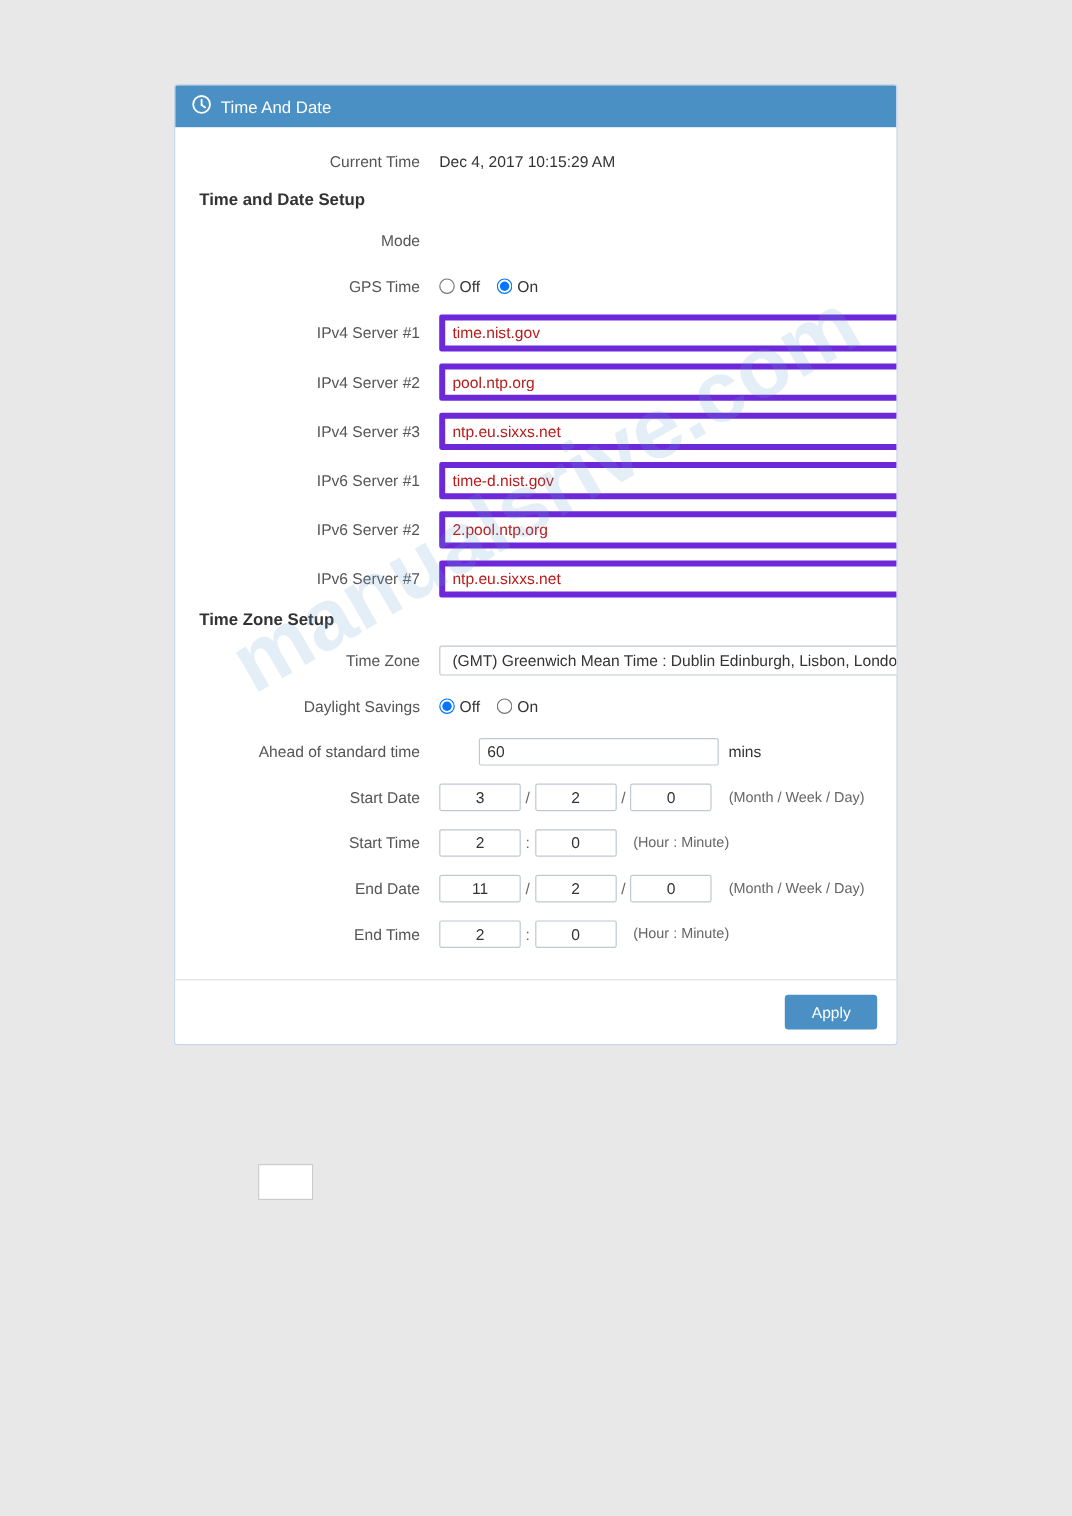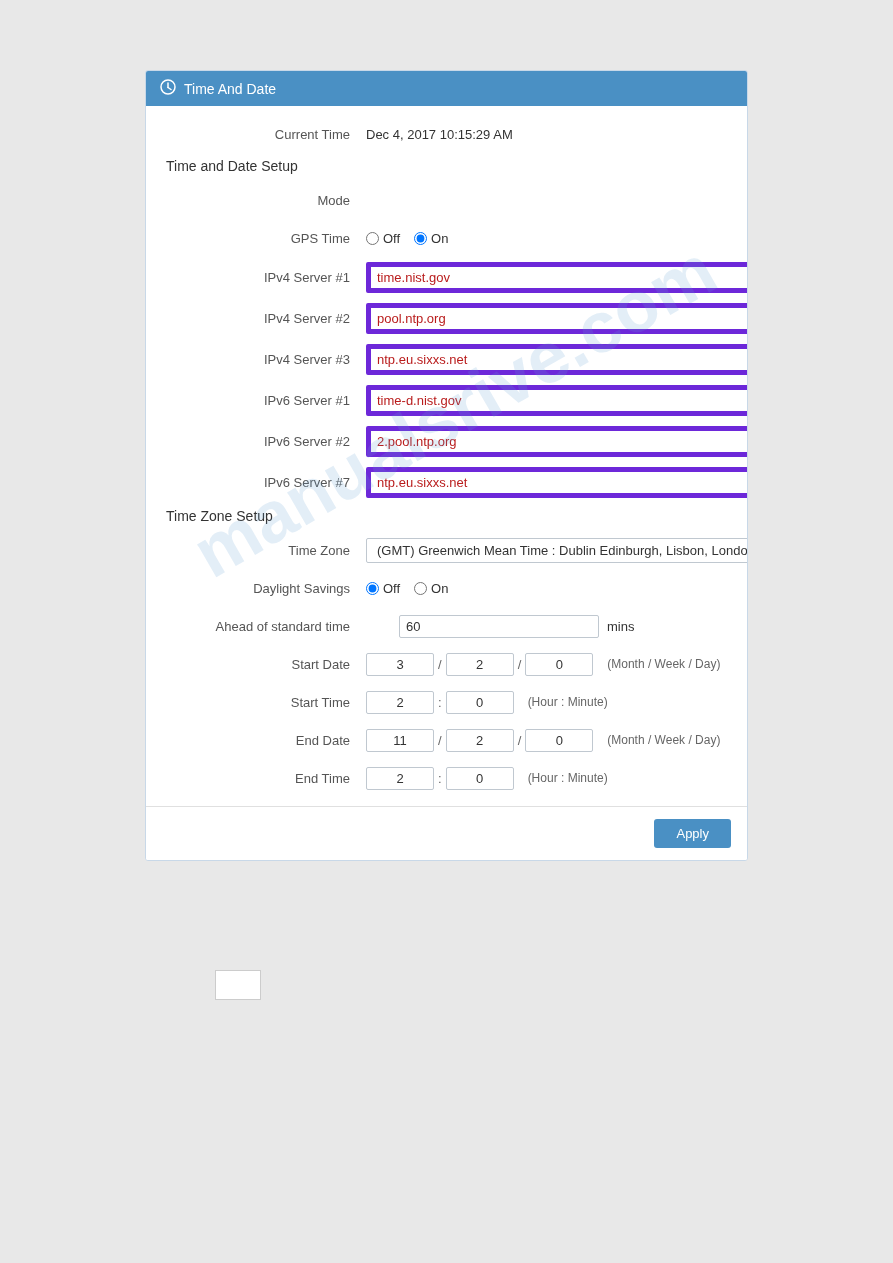--- a/index.html
+++ b/index.html
@@ -29,21 +29,21 @@
       font-weight: normal;
       display: flex;
       align-items: center;
       gap: 8px;
     }
     .panel-body {
       padding: 14px 20px 0 20px;
     }
     .section-title {
       font-size: 14px;
-      font-weight: normal;
+      font-weight: bold;
       color: #333;
       margin: 8px 0 10px 0;
       padding-bottom: 2px;
     }
     .form-row {
       display: flex;
       align-items: center;
       margin-bottom: 10px;
       min-height: 28px;
     }
@@ -137,21 +137,21 @@
       font-size: 12px;
     }
     .sep {
       color: #666;
     }
     .panel-footer {
       padding: 12px 16px;
       text-align: right;
       background: #fff;
       border-top: 1px solid #e0e0e0;
-      margin-top: 14px;
+      margin-top: 24px;
     }
     .apply-btn {
       background: #4a90c4;
       color: #fff;
       border: none;
       border-radius: 3px;
       padding: 7px 22px;
       font-size: 13px;
       cursor: pointer;
     }

